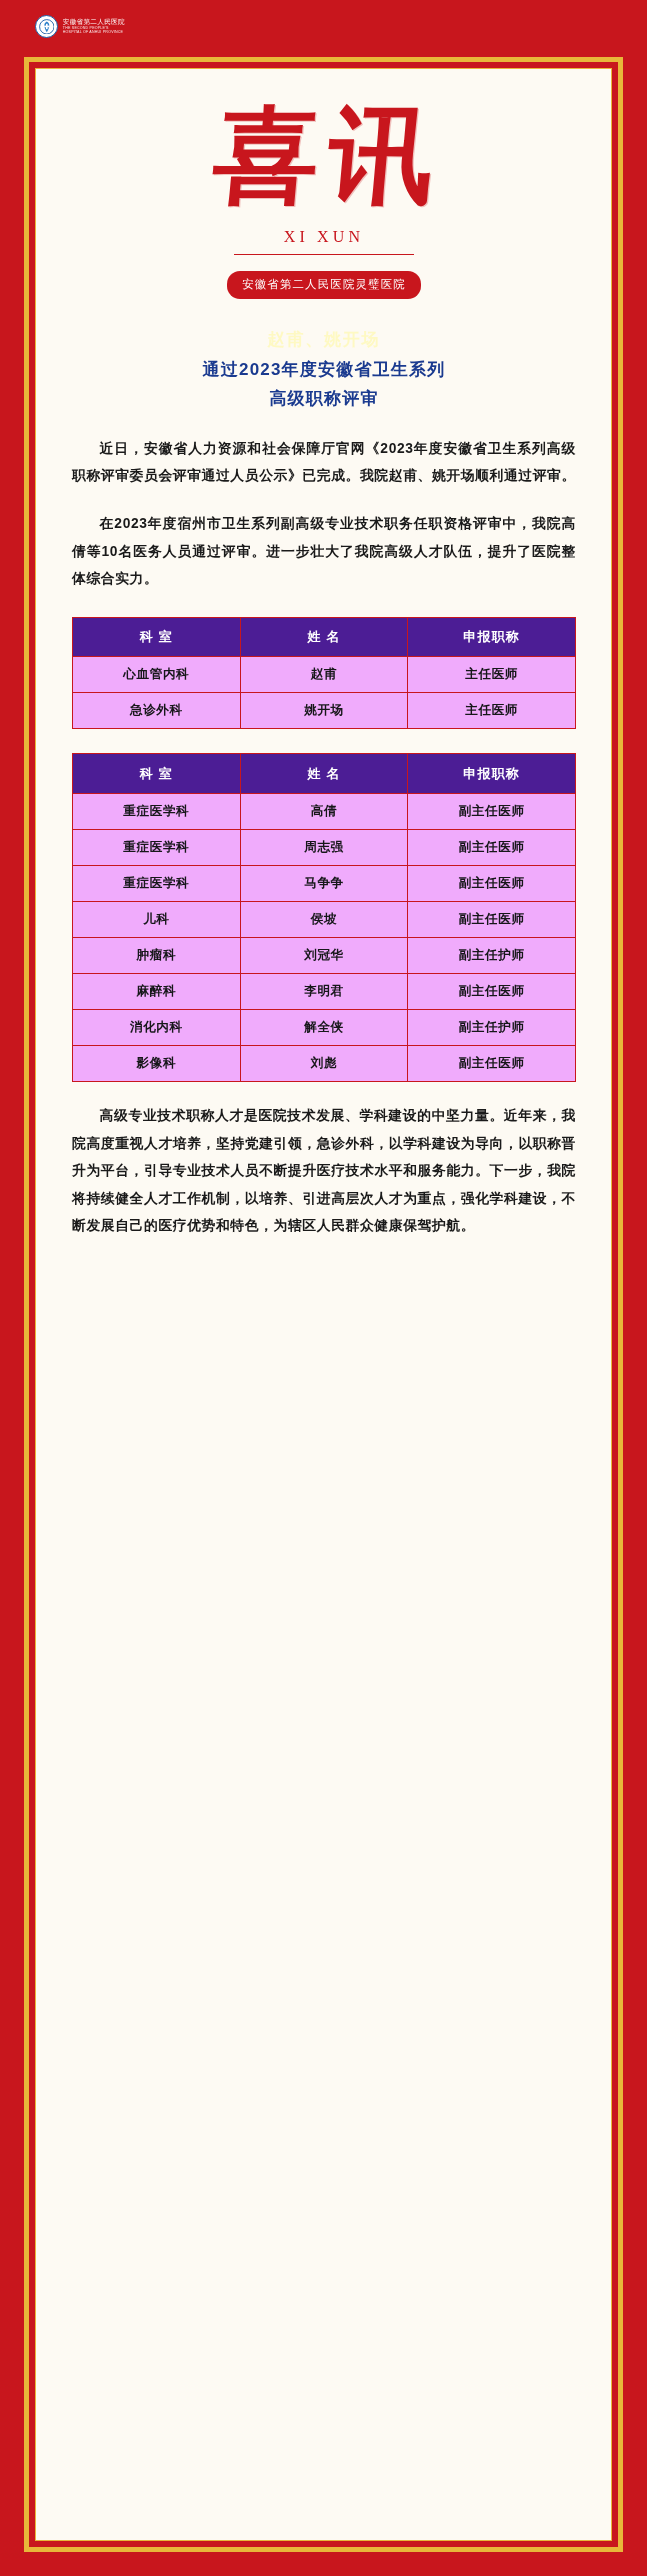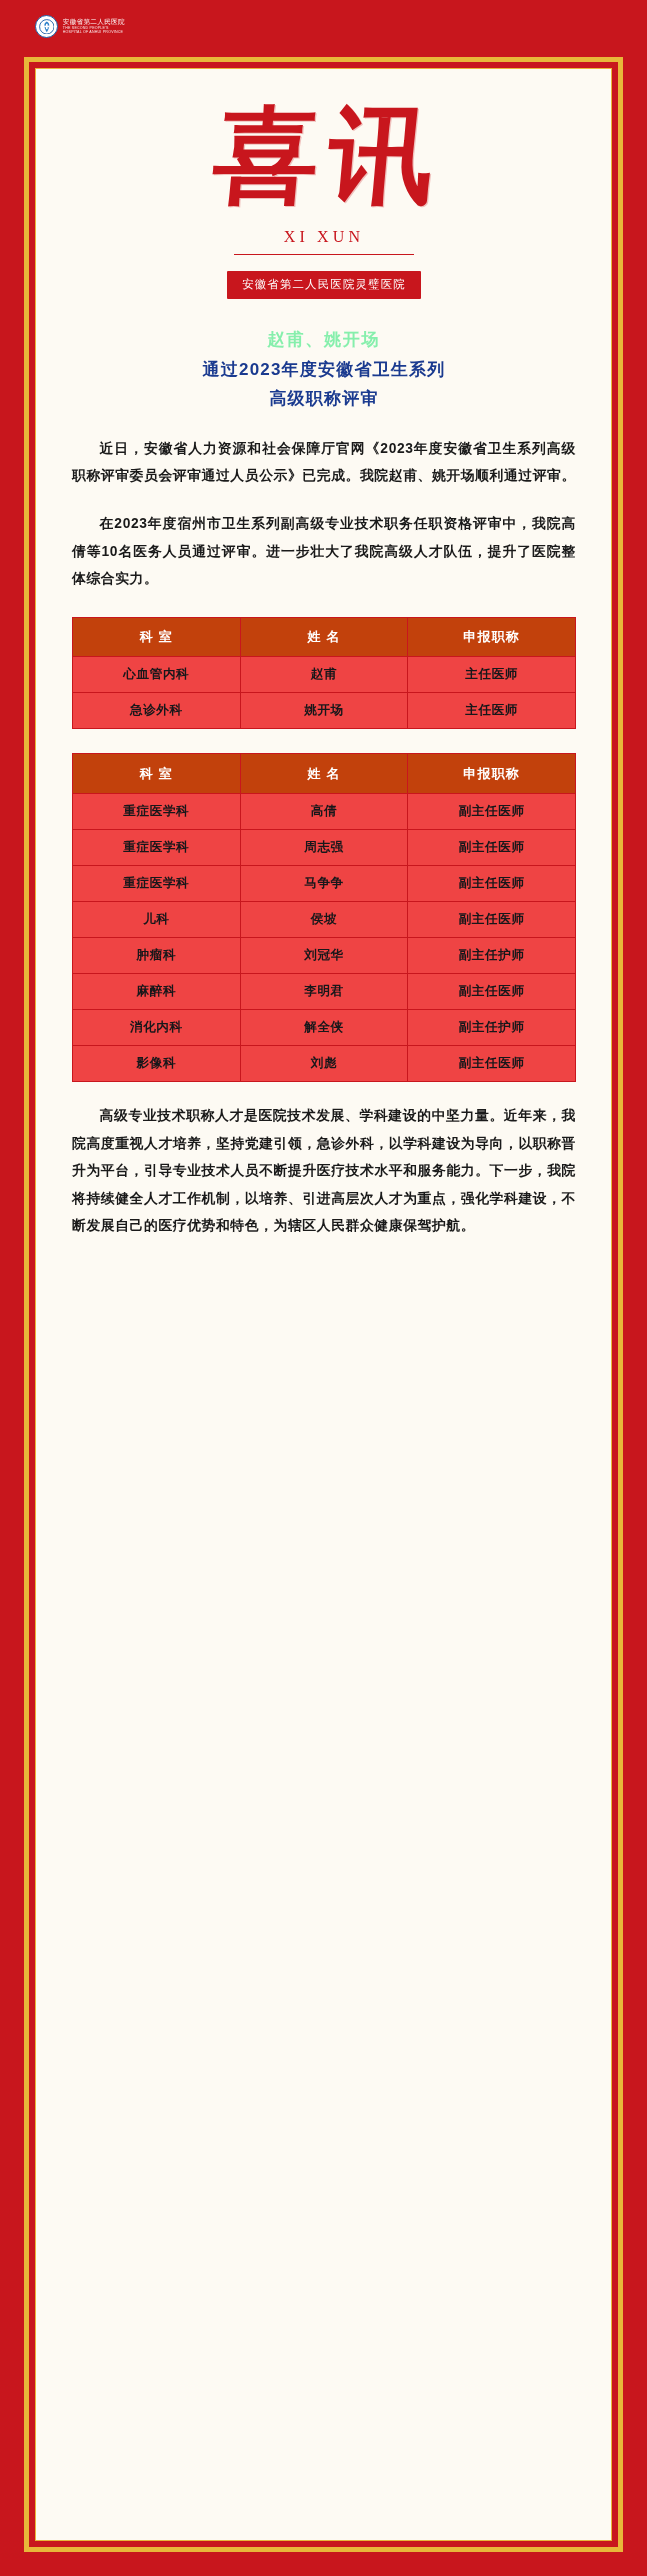--- a/index.html
+++ b/index.html
@@ -111,42 +111,42 @@
     margin: 8.4px auto 0;
   }
   .hospital-pill {
     display: inline-block;
     margin-top: 15.6px;
     background: #c8161d;
     color: #ffffff;
     font-size: 11.4px;
     letter-spacing: 1.2px;
     padding: 6.6px 15.6px;
-    border-radius: 1px;
+    border-radius: 13px;
     white-space: nowrap;
   }
 
   
   .headline {
     text-align: center;
     margin-top: 26px;
     line-height: 1.75;
   }
   .headline .l1,
   .headline .l3,
   .headline .l4 {
     font-size: 17px;
     font-weight: 700;
     color: #1a3a8f;
     letter-spacing: 1.2px;
   }
   .headline .l2 {
     font-size: 17px;
     font-weight: 700;
-    color: #86efac;
+    color: #fef9c3;
     letter-spacing: 1.8px;
   }
 
   
   .para {
     margin-top: 20.4px;
     font-size: 13.8px;
     line-height: 2.0;
     color: #1a1a1a;
     text-align: justify;
@@ -156,31 +156,31 @@
   }
 
   
   .tbl {
     width: 100%;
     border-collapse: collapse;
     margin-top: 24px;
     table-layout: fixed;
   }
   .tbl th {
-    background: #c2410c;
+    background: #4c1d95;
     color: #ffffff;
     font-size: 13px;
     font-weight: 700;
     letter-spacing: 1.2px;
     padding: 10.2px 0;
     text-align: center;
     border: 0.6px solid #c8161d;
   }
   .tbl td {
-    background: #ef4444;
+    background: #f0abfc;
     color: #17171a;
     font-size: 12.6px;
     font-weight: 700;
     letter-spacing: 0.6px;
     padding: 9px 4px;
     text-align: center;
     border: 0.6px solid #c8161d;
   }
 
   .spacer-bottom { height: 36px; }

